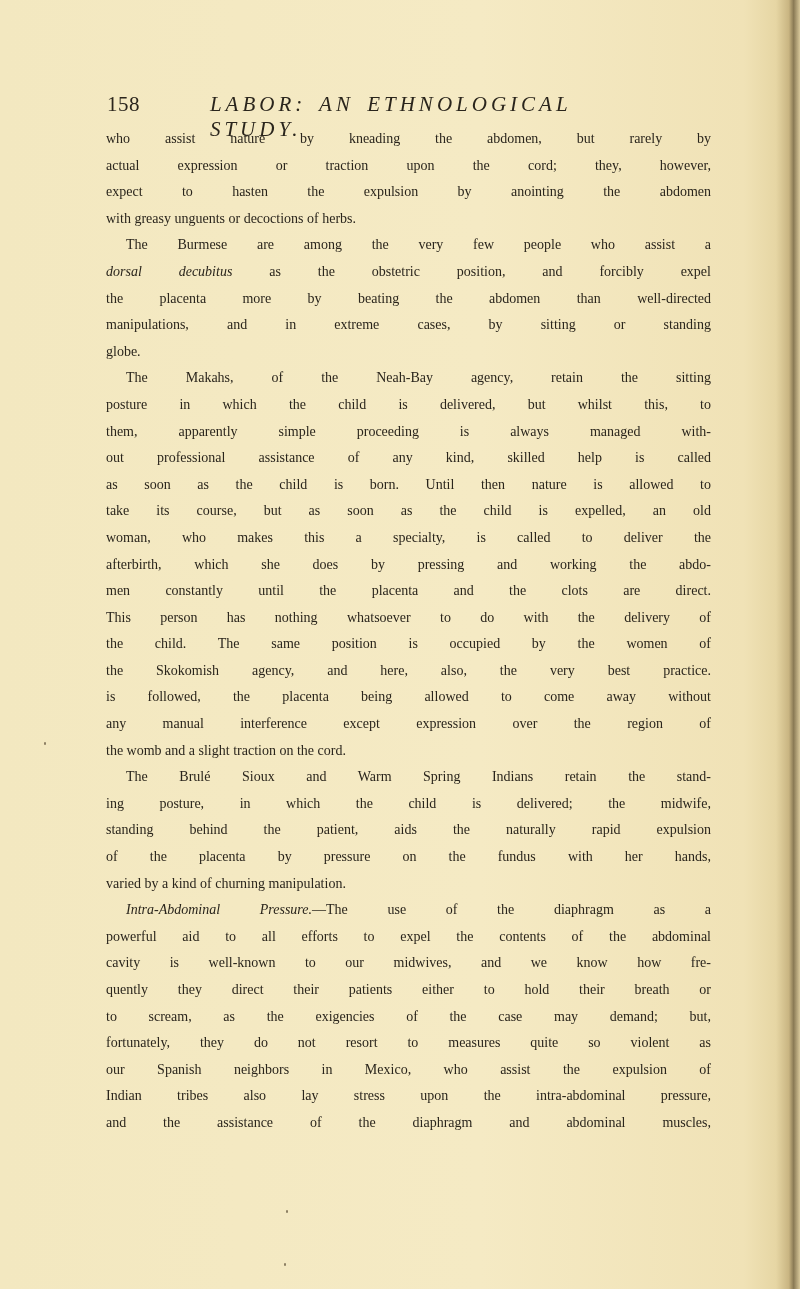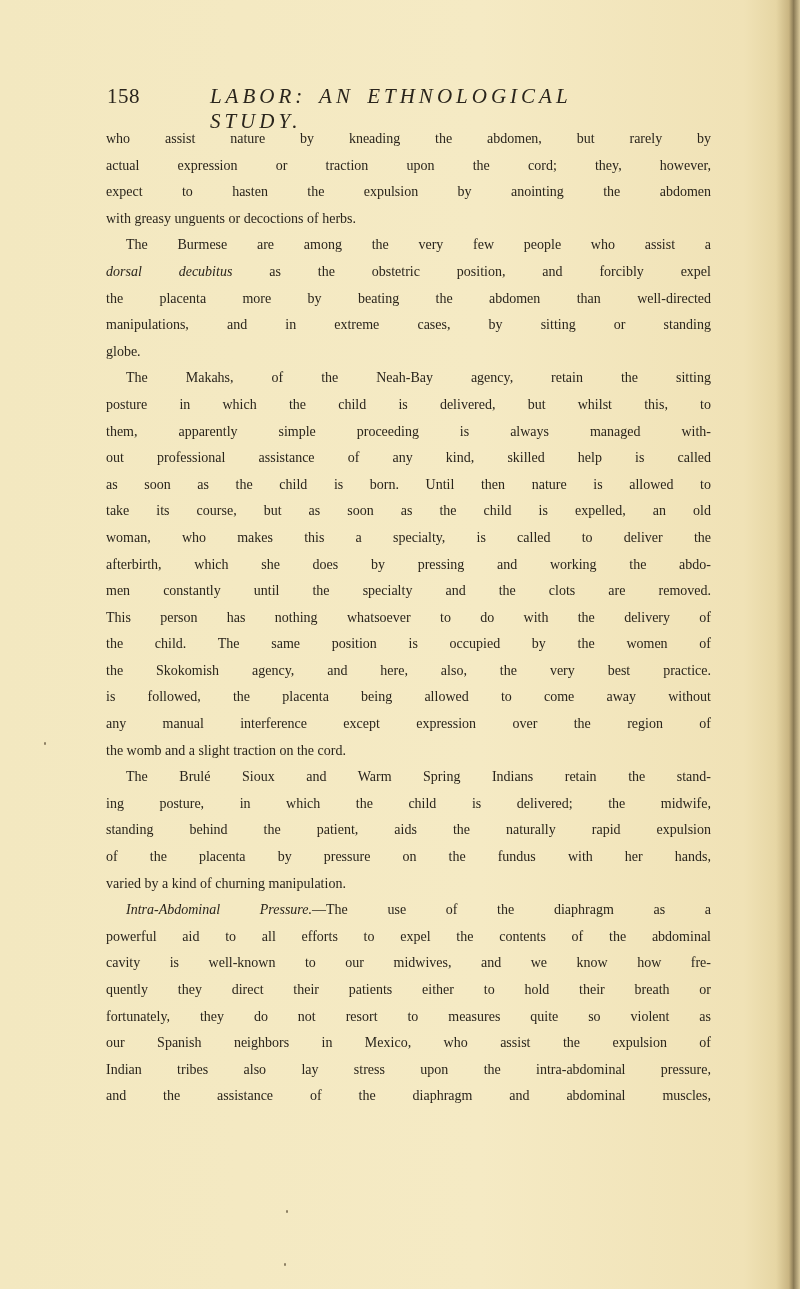--- a/index.html
+++ b/index.html
@@ -18,21 +18,21 @@
     .page {
       position: absolute;
       left: 0;
       top: 0;
       width: 800px;
       height: 1289px;
       background: linear-gradient(to right, #f3e8c0 0%, #f5eac4 60%, #f0e2b6 93%, #e6d6a4 97%, #c9b582 98.6%, #8a7a55 99.2%, #d8c89a 100%);
     }
     .running-head {
       position: absolute;
-      top: 84px;
+      top: 92px;
       left: 107px;
       width: 520px;
       height: 30px;
       display: flex;
       align-items: baseline;
     }
     .page-number {
       font-size: 21px;
       letter-spacing: 0.5px;
       width: 115px;
@@ -105,21 +105,21 @@
 
     <div>
       <span class="line indent">The Makahs, of the Neah-Bay agency, retain the sitting</span>
       <span class="line">posture in which the child is delivered, but whilst this, to</span>
       <span class="line">them, apparently simple proceeding is always managed with-</span>
       <span class="line">out professional assistance of any kind, skilled help is called</span>
       <span class="line">as soon as the child is born.  Until then nature is allowed to</span>
       <span class="line">take its course, but as soon as the child is expelled, an old</span>
       <span class="line">woman, who makes this a specialty, is called to deliver the</span>
       <span class="line">afterbirth, which she does by pressing and working the abdo-</span>
-      <span class="line">men constantly until the specialty and the clots are removed.</span>
+      <span class="line">men constantly until the placenta and the clots are direct.</span>
       <span class="line">This person has nothing whatsoever to do with the delivery of</span>
       <span class="line">the child.  The same position is occupied by the women of</span>
       <span class="line">the Skokomish agency, and here, also, the very best practice.</span>
       <span class="line">is followed, the placenta being allowed to come away without</span>
       <span class="line">any manual interference except expression over the region of</span>
       <span class="line last">the womb and a slight traction on the cord.</span>
     </div>
 
     <div>
       <span class="line indent">The Brulé Sioux and Warm Spring Indians retain the stand-</span>
@@ -127,20 +127,21 @@
       <span class="line">standing behind the patient, aids the naturally rapid expulsion</span>
       <span class="line">of the placenta by pressure on the fundus with her hands,</span>
       <span class="line last">varied by a kind of churning manipulation.</span>
     </div>
 
     <div>
       <span class="line indent"><span class="it">Intra-Abdominal Pressure.</span><span>—The use of the diaphragm as a</span></span>
       <span class="line">powerful aid to all efforts to expel the contents of the abdominal</span>
       <span class="line">cavity is well-known to our midwives, and we know how fre-</span>
       <span class="line">quently they direct their patients either to hold their breath or</span>
+      <span class="line">to scream, as the exigencies of the case may demand; but,</span>
       <span class="line">fortunately, they do not resort to measures quite so violent as</span>
       <span class="line">our Spanish neighbors in Mexico, who assist the expulsion of</span>
       <span class="line">Indian tribes also lay stress upon the intra-abdominal pressure,</span>
       <span class="line">and the assistance of the diaphragm and abdominal muscles,</span>
     </div>
 
   </div>
 
   <span class="margin-mark" style="left:44px; top:742px;"></span>
   <span class="margin-mark" style="left:286px; top:1210px;"></span>

